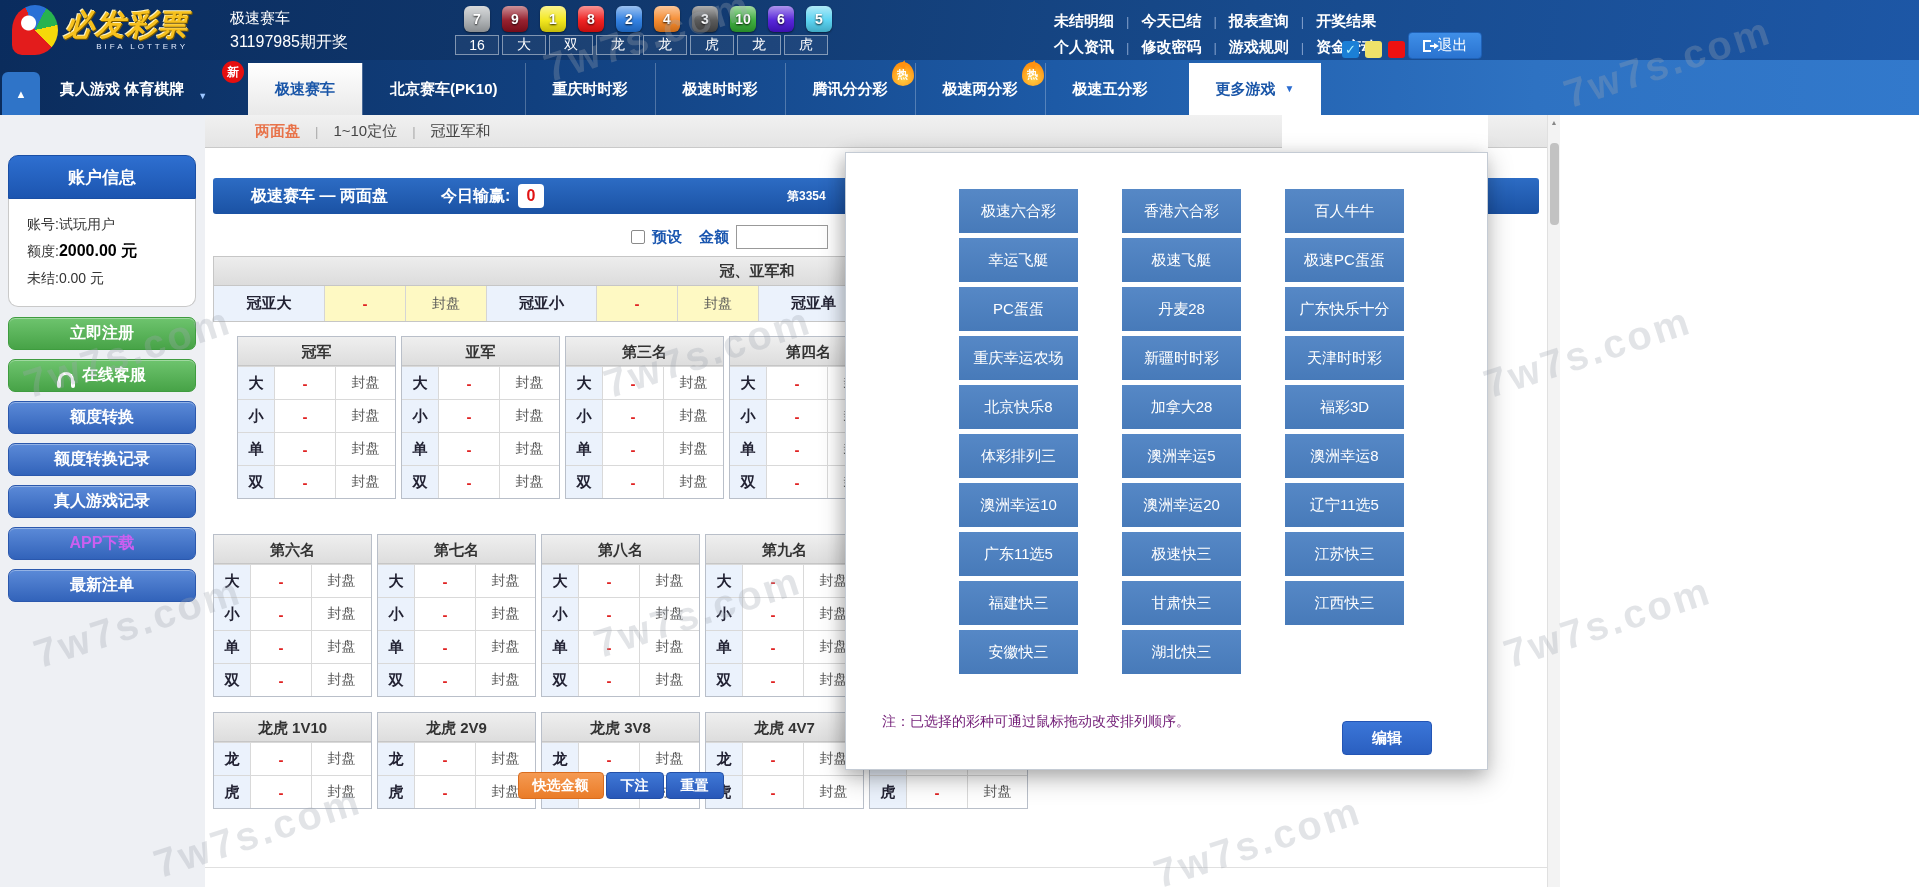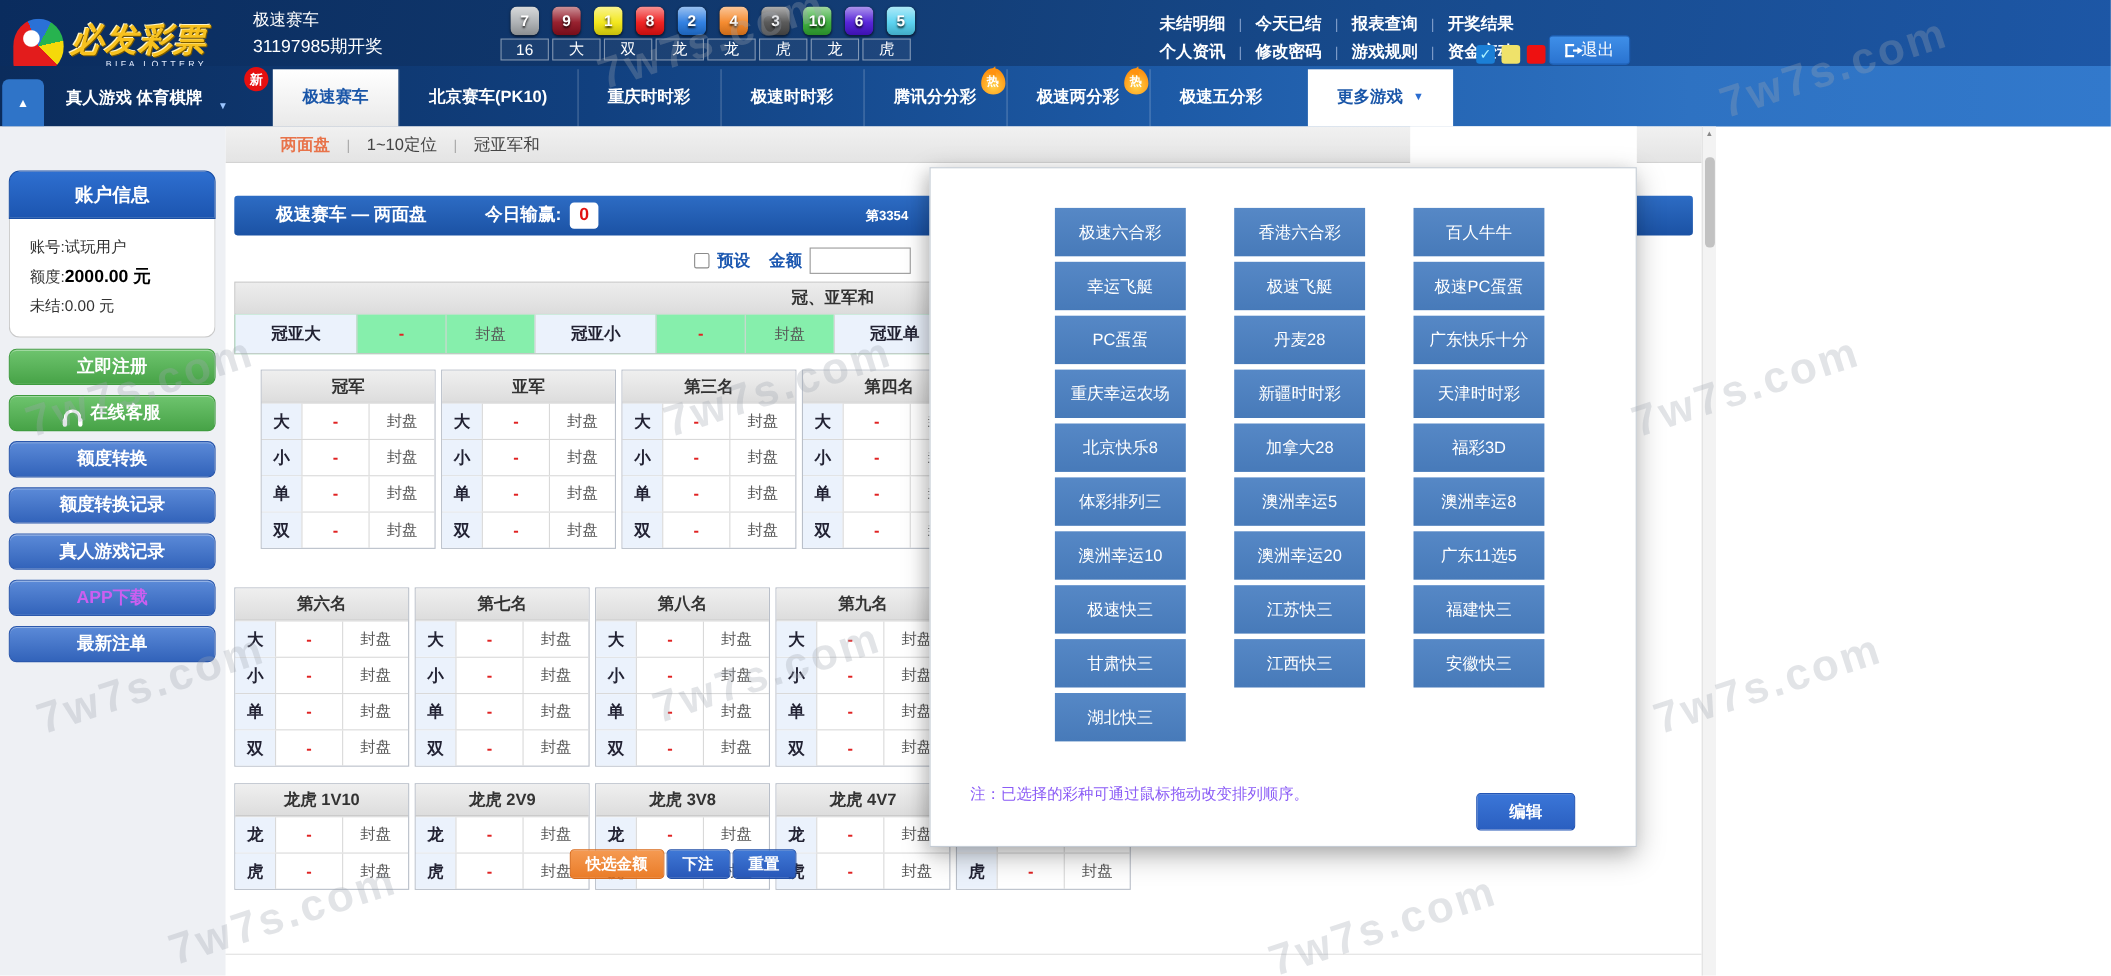--- a/index.html
+++ b/index.html
@@ -2,21 +2,21 @@
 <html><head>
 <meta charset="utf-8">
 <style>
   * { margin:0; padding:0; box-sizing:border-box; }
   body { font-family:"Liberation Sans","DejaVu Sans",sans-serif; background:#fff; }
   #screen { position:relative; width:1919px; height:887px; overflow:hidden; background:#fff; }
 
   
   .top-header { position:absolute; left:0; top:0; width:1919px; height:60px;
     background:linear-gradient(100deg,#0a2c5e 0%,#11396f 35%,#174a8c 65%,#1d57a6 100%); }
-  .logo { position:absolute; left:12px; top:2px; width:210px; height:56px; display:flex; align-items:center; gap:6px;margin-top:12px; }
+  .logo { position:absolute; left:12px; top:2px; width:210px; height:56px; display:flex; align-items:center; gap:6px; }
   .logo-swirl { width:46px; height:50px; border-radius:50% 50% 50% 10px;
     background:radial-gradient(circle at 36% 36%, #fff 0 7px, rgba(255,255,255,0) 8px),
       conic-gradient(from 200deg,#e31c1c 0 38%,#2a71d6 38% 52%,#27b34f 52% 66%,#f5d90a 66% 82%,#e31c1c 82%); }
   .logo-textwrap { display:flex; flex-direction:column; line-height:1; }
   .logo-title { font-size:30px; font-weight:bold; font-style:italic; color:#f7c11e;
     text-shadow:1px 1px 0 #7a5a00, -1px -1px 0 #fff3c0; letter-spacing:1px; }
   .logo-sub { font-size:8px; color:#e3ecff; letter-spacing:3px; margin-top:3px; align-self:flex-end; }
   .draw-game { position:absolute; left:230px; top:9px; color:#fff; font-size:15px; }
   .draw-label { position:absolute; left:230px; top:32px; color:#fff; font-size:16px; }
   .balls-row { position:absolute; left:464px; top:6px; display:flex; gap:12px; }
@@ -103,21 +103,21 @@
   .period-text { position:absolute; left:574px; top:0; line-height:36px; font-size:12px; font-weight:bold; }
   .preset-row { position:absolute; left:631px; top:224px; height:26px; display:flex; align-items:center; gap:7px; }
   .preset-checkbox { width:14px; height:14px; border:1px solid #8a8a8a; border-radius:2px; background:#fff; cursor:pointer; }
   .preset-label, .amount-label { color:#1b57b0; font-size:15px; font-weight:bold; }
   .amount-label { margin-left:10px; }
   .amount-input { width:92px; height:24px; border:1px solid #999; font-size:14px; padding:0 4px; }
 
   .sum-header { position:absolute; left:213px; top:256px; width:1088px; height:30px; line-height:28px; text-align:center;
     font-size:15px; font-weight:bold; color:#333; background:linear-gradient(#ededed,#dcdcdc); border:1px solid #c6c6c6; }
   .sum-row { position:absolute; left:213px; top:286px; width:1088px; height:36px; display:flex;
-    border:1px solid #c6c6c6; border-top:none; background:#86efac;text-align:right; }
+    border:1px solid #c6c6c6; border-top:none; background:#fef9c3;text-align:right; }
   .cell { display:flex; align-items:center; justify-content:center; height:100%; }
   .sum-row .cell { border-left:1px solid #d5d5d5; }
   .sum-row .cell:first-child { border-left:none; }
   .cell.lbl { width:110px; background:#ebf2fc; color:#223; font-size:15px; font-weight:bold; flex:none; }
   .cell.odds { width:81px; color:#e02222; font-size:15px; font-weight:bold; flex:none; cursor:pointer; }
   .cell.status { width:81px; color:#555; font-size:14px; flex:none; }
 
   .tables-row { position:absolute; left:213px; display:flex; gap:5px; }
   #tables-row1 { top:336px;padding-left:24px; } #tables-row2 { top:534px; } #tables-dragon { top:712px; }
   .btable { width:159px; border:1px solid #b9bfc9; background:#fff; }
@@ -137,21 +137,21 @@
   .main-bottom-line { position:absolute; left:205px; top:867px; width:1342px; height:1px; background:#e0e0e0; }
 
   
   .panel-connector { position:absolute; left:1282px; top:115px; width:206px; height:40px; background:#fff; z-index:19; }
   .more-panel { position:absolute; left:845px; top:152px; width:643px; height:618px; background:#fff;
     border:1px solid #c4cbd4; box-shadow:0 8px 24px rgba(0,0,0,.28), -4px 4px 14px rgba(0,0,0,.12); z-index:20; }
   .games-grid { position:absolute; left:71px; top:36px; display:grid; grid-template-columns:repeat(3,161px);
     column-gap:2px; row-gap:5px; }
   .game-btn { height:44px; background:linear-gradient(#5688c6,#477ab9); color:#fff; font-size:15px;
     display:flex; align-items:center; justify-content:center; cursor:pointer;margin-left:42px; }
-  .panel-note { position:absolute; left:36px; top:560px; font-size:14px; color:#8b5cf6; }
+  .panel-note { position:absolute; left:36px; top:560px; font-size:14px; color:#701a75; }
   .edit-btn { position:absolute; right:55px; top:568px; width:90px; height:34px; border-radius:4px;
     background:linear-gradient(#3b76d8,#2a5fc0); border:1px solid #2355b5; color:#fff; font-size:15px; font-weight:bold;
     display:flex; align-items:center; justify-content:center; cursor:pointer; }
 
   
   .scrollbar { position:absolute; left:1547px; top:115px; width:13px; height:772px; background:#f3f3f3;
     border-left:1px solid #e0e0e0; z-index:30; }
   .scroll-arrow { height:14px; display:flex; align-items:center; justify-content:center; font-size:7px; color:#888; }
   .scroll-thumb { position:absolute; left:2px; top:28px; width:9px; height:82px; background:#c2c2c2; border-radius:4px; cursor:pointer; }
 
@@ -655,20 +655,21 @@
         <div class="game-btn">新疆时时彩</div>
         <div class="game-btn">天津时时彩</div>
         <div class="game-btn">北京快乐8</div>
         <div class="game-btn">加拿大28</div>
         <div class="game-btn">福彩3D</div>
         <div class="game-btn">体彩排列三</div>
         <div class="game-btn">澳洲幸运5</div>
         <div class="game-btn">澳洲幸运8</div>
         <div class="game-btn">澳洲幸运10</div>
         <div class="game-btn">澳洲幸运20</div>
+        <div class="game-btn">辽宁11选5</div>
         <div class="game-btn">广东11选5</div>
         <div class="game-btn">极速快三</div>
         <div class="game-btn">江苏快三</div>
         <div class="game-btn">福建快三</div>
         <div class="game-btn">甘肃快三</div>
         <div class="game-btn">江西快三</div>
         <div class="game-btn">安徽快三</div>
         <div class="game-btn">湖北快三</div>
       </div>
     <div class="panel-note">注：已选择的彩种可通过鼠标拖动改变排列顺序。</div>

